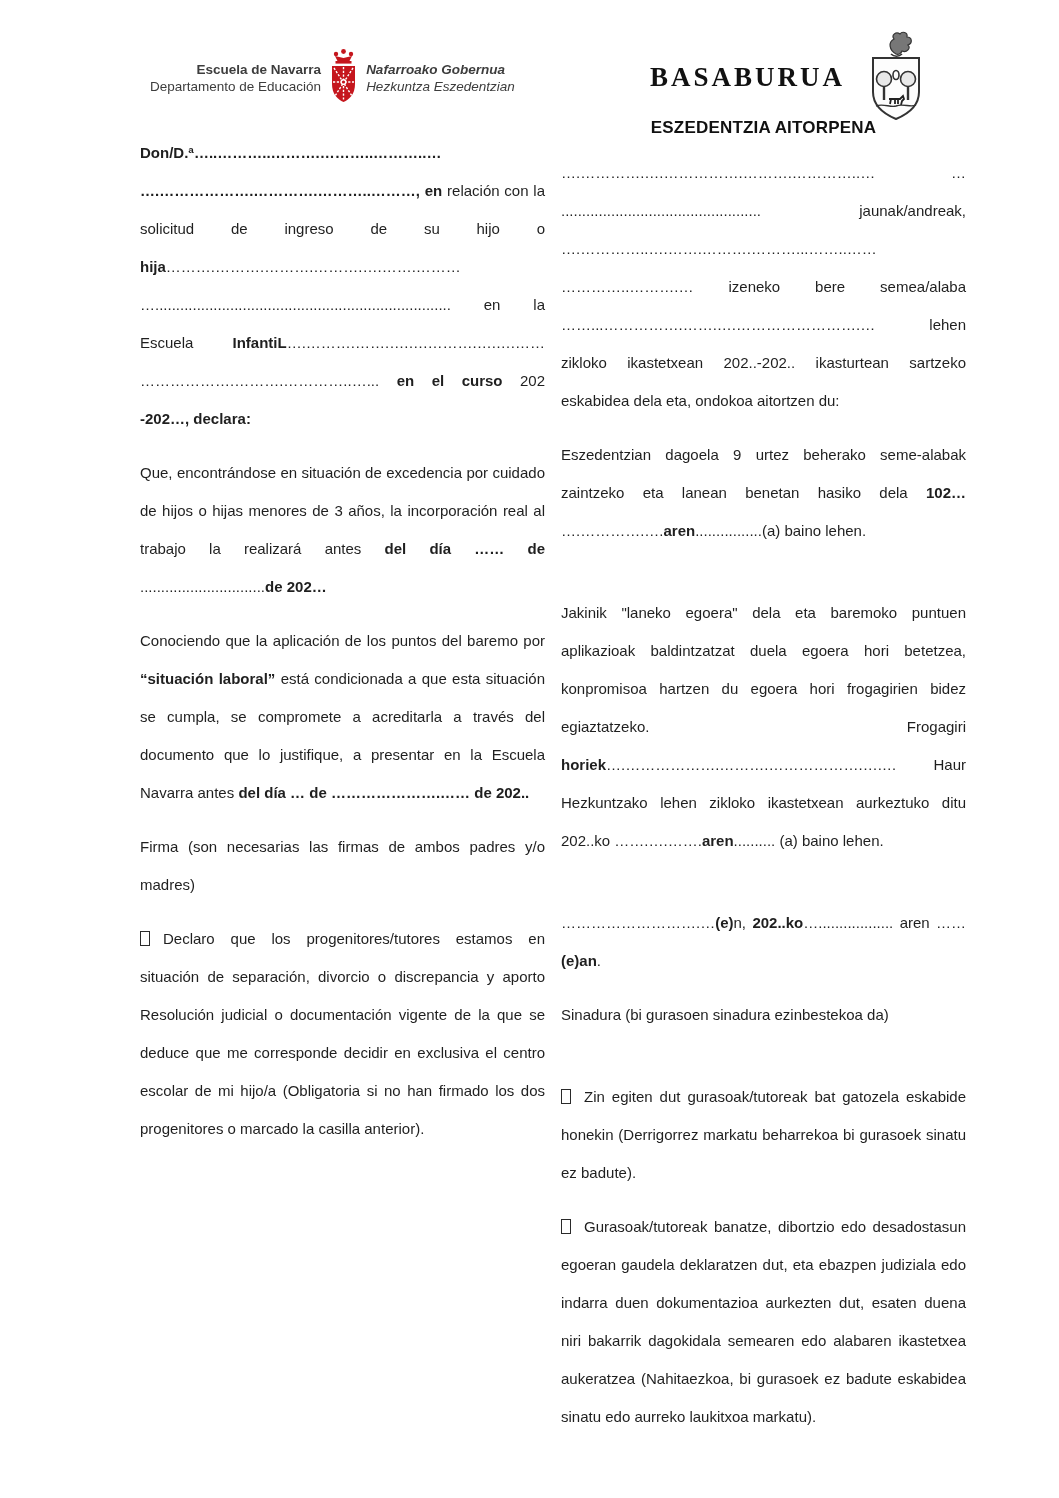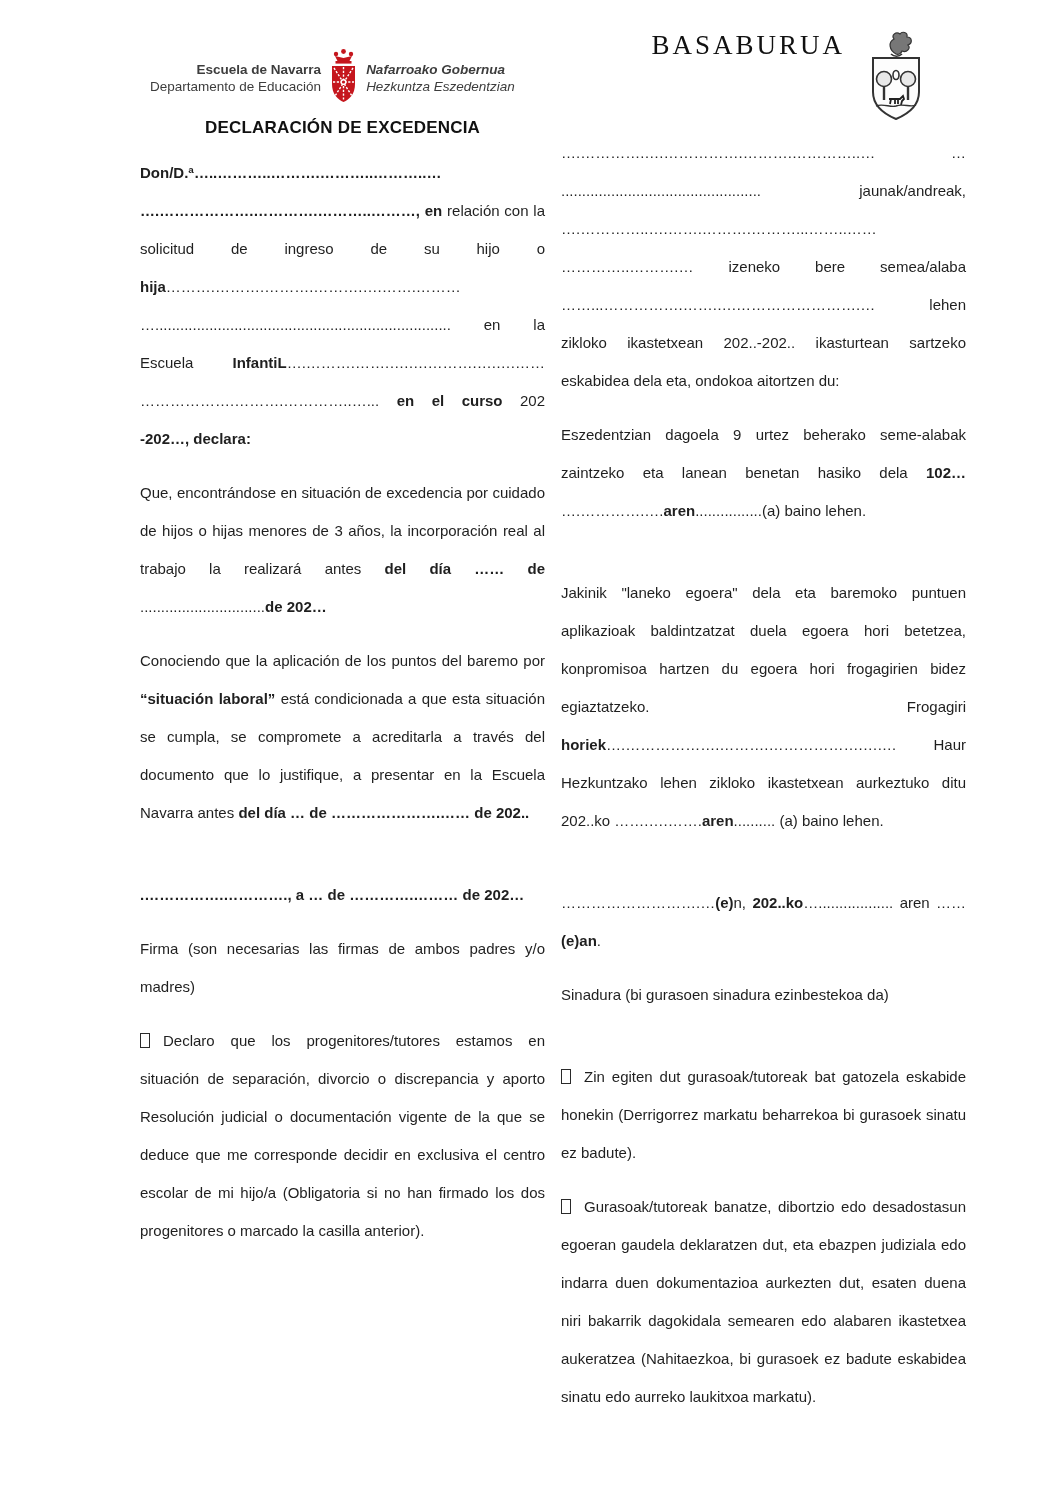--- a/index.html
+++ b/index.html
@@ -12,21 +12,21 @@
   .header { position:absolute; top:30px; left:150px; right:128px;
             display:flex; justify-content:space-between; align-items:flex-start; }
   .gn { display:flex; align-items:center; gap:9px; margin-top:18px; color:#3d3d3d; }
   .gn .txt { font-size:13.5px; line-height:1.25; }
   .gn .es { text-align:right; }
   .gn .eu { text-align:left;font-style:italic; }
   .gn .l1 { font-weight:bold; }
   .gn-shield { color:#c5161d; flex:0 0 auto; }
   .bas { display:flex; align-items:flex-start; gap:16px; }
   .bas-name { font-family:"Liberation Serif", serif; font-size:27px; letter-spacing:3px;
-              color:#111; font-weight:400; }
+              color:#111; margin-top:32px; font-weight:700; }
   .arms { color:#444; }
 
   
   .columns { position:absolute; top:118px; left:140px; width:826px; display:flex; gap:16px; }
   .col { width:405px; }
   .doc-title { font-size:17px; font-weight:bold; text-align:center; margin:0; color:#111;
                letter-spacing:.2px; }
   .col p { font-size:15px; line-height:38px; text-align:justify; text-justify:inter-word;
            margin:16px 0 0 0; overflow-wrap:anywhere; color:#1f1f1f; }
   .col p .b { font-weight:bold; }
@@ -96,30 +96,29 @@
           <path d="M15 76 C22 73 30 78 35 76 C42 73 50 78 55 75" stroke="#333" stroke-width="1.4"></path>
         </svg>
       </span>
     </div>
 
   </div>
 
   <div class="columns">
 
     <div class="col">
-      <h2 class="doc-title">DECLARACIÓN DE EXCEDENCIA</h2>
       <p><span><span class="b">Don/D.ª…..………..……….………..………..… ….……………….………….………..………, en</span><span> relación con la solicitud de ingreso de su hijo o </span><span class="b">hija</span><span>……….……….……….……….….…….……… …....................................................................... en la Escuela </span><span class="b">InfantiL</span><span>….……….…….….….……….….….…… ……………….……….…………..…... </span><span class="b">en el curso </span><span>202  </span><span class="b">-202…, declara:</span></span></p>
       <p><span><span>Que, encontrándose en situación de excedencia por cuidado de hijos o hijas menores de 3 años, la incorporación real al trabajo la realizará antes </span><span class="b">del día …… de </span><span>..............................</span><span class="b">de 202…</span></span></p>
       <p><span><span>Conociendo que la aplicación de los puntos del baremo por </span><span class="b">“situación laboral”</span><span> está condicionada a que esta situación se cumpla, se compromete a acreditarla a través del documento que lo justifique, a presentar en la Escuela Navarra antes </span><span class="b">del día … de ………………….…… de 202..</span></span></p>
-      <p class="mt-lg"><span><span class="b">.…………….…………., a … de ………….……… de 202…</span></span></p>
       <p><span><span>Firma (son necesarias las firmas de ambos padres y/o madres)</span></span></p>
       <p><span class="cbx"></span><span><span>Declaro que los progenitores/tutores estamos en situación de separación, divorcio o discrepancia y aporto Resolución judicial o documentación vigente de la que se deduce que me corresponde decidir en exclusiva el centro escolar de mi hijo/a (Obligatoria si no han firmado los dos progenitores o marcado la casilla anterior).</span></span></p>
     </div>
 
     <div class="col">
+      <h2 class="doc-title">ESZEDENTZIA AITORPENA</h2>
       <p><span><span>….………….….…………….……….…………..… … ................................................ jaunak/andreak, ….…………..….…….……….………...……..…… …………..……….… izeneko bere semea/alaba ……...…………….…….….…………………….… lehen zikloko ikastetxean 202..-202.. ikasturtean sartzeko eskabidea dela eta, ondokoa aitortzen du:</span></span></p>
       <p><span><span>Eszedentzian dagoela 9 urtez beherako seme-alabak zaintzeko eta lanean benetan hasiko dela </span><span class="b">102…</span><span> ….………….….</span><span class="b">aren</span><span>................</span><span>(a) baino lehen.</span></span></p>
       <p class="mt-lg"><span><span>Jakinik "laneko egoera" dela eta baremoko puntuen aplikazioak baldintzatzat duela egoera hori betetzea, konpromisoa hartzen du egoera hori frogagirien bidez egiaztatzeko. Frogagiri </span><span class="b">horiek</span><span>….……………….……….……………….….… Haur Hezkuntzako lehen zikloko ikastetxean aurkeztuko ditu 202..ko …….….…….</span><span class="b">aren</span><span>..........</span><span> (a) baino lehen.</span></span></p>
       <p class="mt-lg"><span><span>……………………….…</span><span class="b">(e)</span><span>n,  </span><span class="b">202..ko</span><span>….................. aren ……</span><span class="b">(e)an</span><span>.</span></span></p>
       <p><span><span>Sinadura (bi gurasoen sinadura ezinbestekoa da)</span></span></p>
       <p class="mt-lg"><span class="cbx"></span><span><span>Zin egiten dut gurasoak/tutoreak bat gatozela eskabide honekin (Derrigorrez markatu beharrekoa bi gurasoek sinatu ez badute).</span></span></p>
       <p><span class="cbx"></span><span><span>Gurasoak/tutoreak banatze, dibortzio edo desadostasun egoeran gaudela deklaratzen dut, eta ebazpen judiziala edo indarra duen dokumentazioa aurkezten dut, esaten duena niri bakarrik dagokidala semearen edo alabaren ikastetxea aukeratzea (Nahitaezkoa, bi gurasoek ez badute eskabidea sinatu edo aurreko laukitxoa markatu).</span></span></p>
     </div>
 
   </div>

